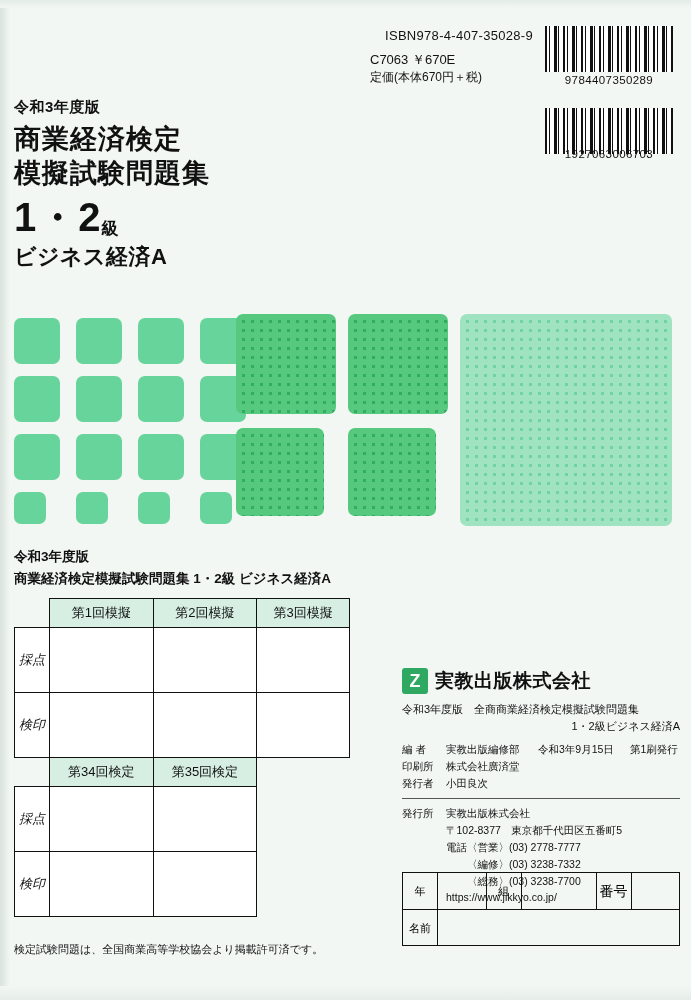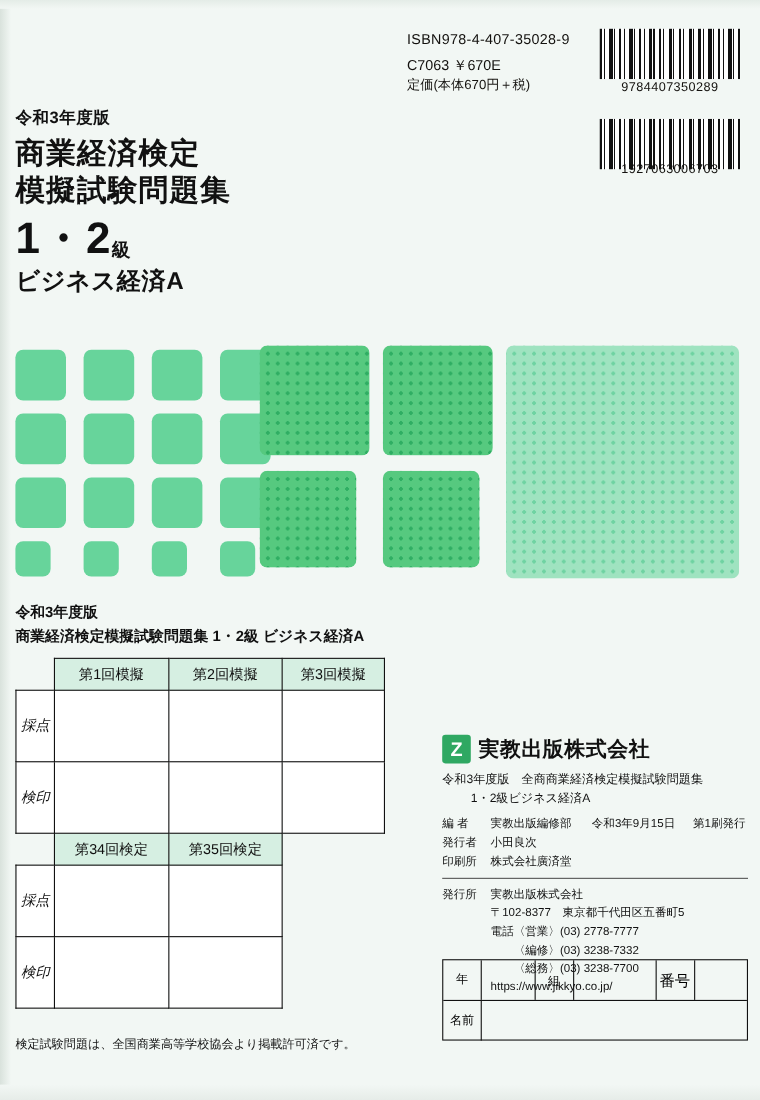--- a/index.html
+++ b/index.html
@@ -14,21 +14,21 @@
     width:691px;height:1000px;
     background:#f2f7f4;
   }
   
   .edge-left{position:absolute;left:0;top:0;width:10px;height:1000px;background:linear-gradient(to right,#d9e2dc,#f2f7f4);}
   .edge-top{position:absolute;left:0;top:0;width:691px;height:8px;background:linear-gradient(to bottom,#e4ece7,#f2f7f4);}
   .edge-bottom{position:absolute;left:0;bottom:0;width:691px;height:14px;background:linear-gradient(to top,#e6ece8,#f2f7f4);}
 
   
   .isbn-block{position:absolute;left:370px;top:28px;width:300px;}
-  .isbn-line{font-size:13px;color:#14120f;letter-spacing:.3px;margin-bottom:8px;}
+  .isbn-line{font-size:13px;color:#14120f;letter-spacing:.3px;margin-bottom:8px;margin-left:15px;}
   .isbn-line2{font-size:13px;color:#14120f;}
   .isbn-line3{font-size:12px;color:#14120f;}
   .barcode{position:absolute;right:18px;width:128px;height:46px;overflow:hidden;}
   .barcode.b1{top:26px;}
   .barcode.b2{top:108px;}
   .barcode .bars{width:100%;height:100%;
     background:repeating-linear-gradient(to right,#111 0 2px,#fff 2px 4px,#111 4px 5px,#fff 5px 9px,#111 9px 12px,#fff 12px 13px,#111 13px 14px,#fff 14px 18px);}
   .barnum{position:absolute;right:18px;width:128px;text-align:center;font-size:11.5px;color:#14120f;font-family:"Liberation Sans",sans-serif;letter-spacing:.4px;}
   .barnum.n1{top:74px;}
   .barnum.n2{top:148px;}
@@ -198,35 +198,35 @@
     </table>
 
   <div class="note">検定試験問題は、全国商業高等学校協会より掲載許可済です。</div>
 
   <div class="pub">
     <div class="pub-logo-row">
       <div class="pub-logo">Z</div>
       <div class="pub-name">実教出版株式会社</div>
     </div>
     <div class="pub-line">令和3年度版　全商商業経済検定模擬試験問題集</div>
-    <div class="pub-line" style="padding-left:26px;">1・2級ビジネス経済A</div>
+    <div class="pub-line" style="padding-left:26px;text-align:right;">1・2級ビジネス経済A</div>
 
     <div class="kv" style="margin-top:6px;">
       <div class="k">編 者</div>
       <div class="v2">実教出版編修部</div>
       <div class="v2">令和3年9月15日</div>
       <div class="v3">第1刷発行</div>
     </div>
     <div class="kv">
+      <div class="k">印刷所</div>
+      <div class="v">株式会社廣済堂</div>
+    </div>
+    <div class="kv">
       <div class="k">発行者</div>
       <div class="v">小田良次</div>
-    </div>
-    <div class="kv">
-      <div class="k">印刷所</div>
-      <div class="v">株式会社廣済堂</div>
     </div>
 
     <hr class="pub-rule">
 
     <div class="kv">
       <div class="k">発行所</div>
       <div class="v">実教出版株式会社</div>
     </div>
     <div class="kv">
       <div class="k"></div>

